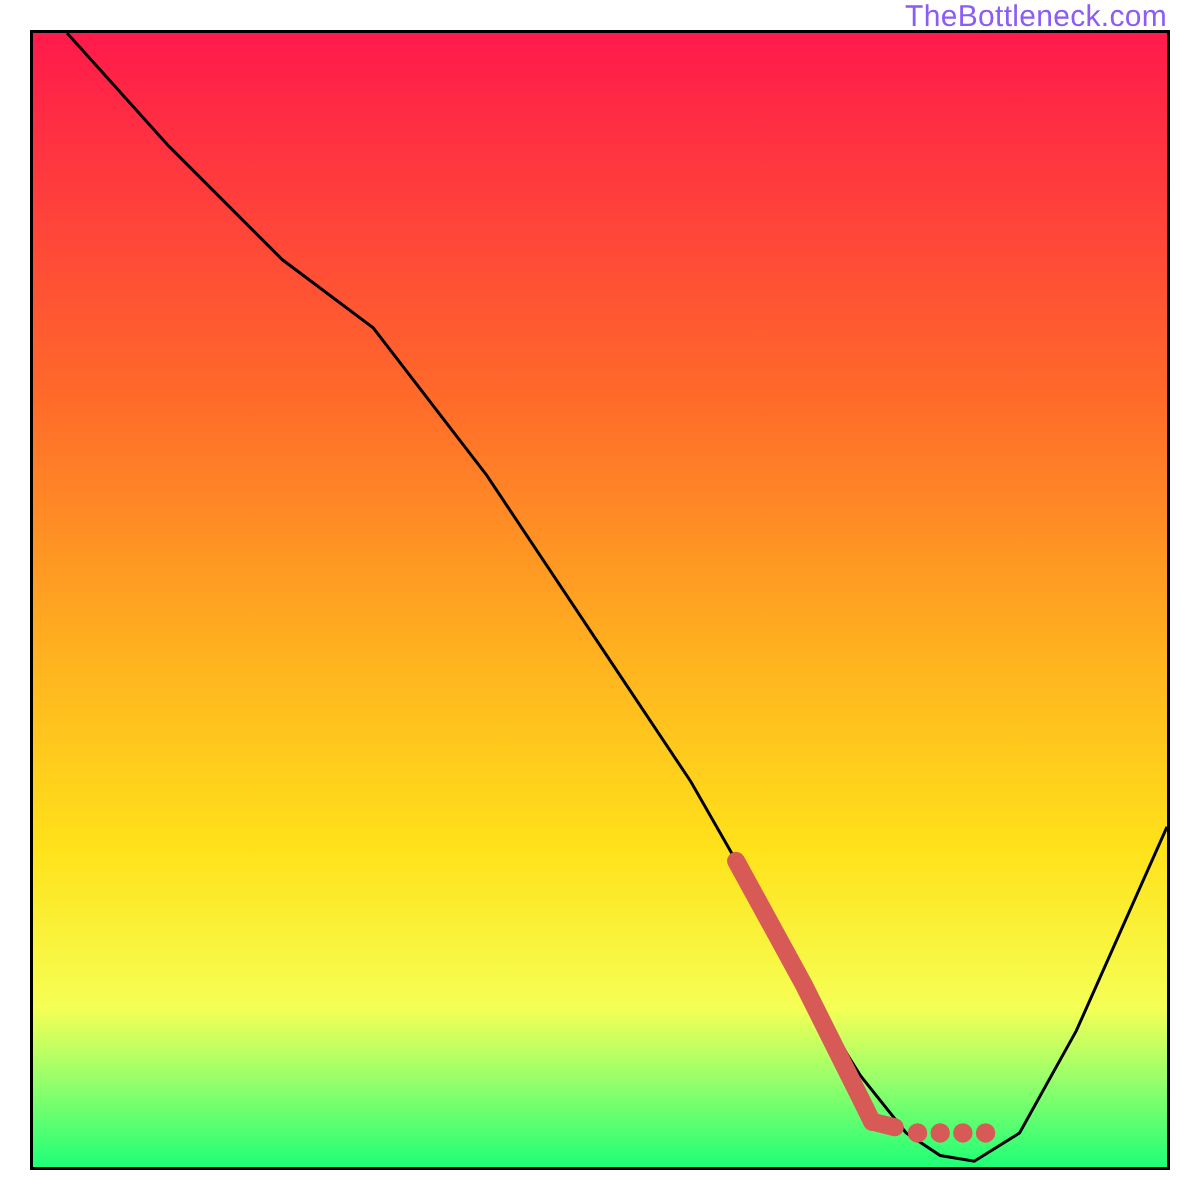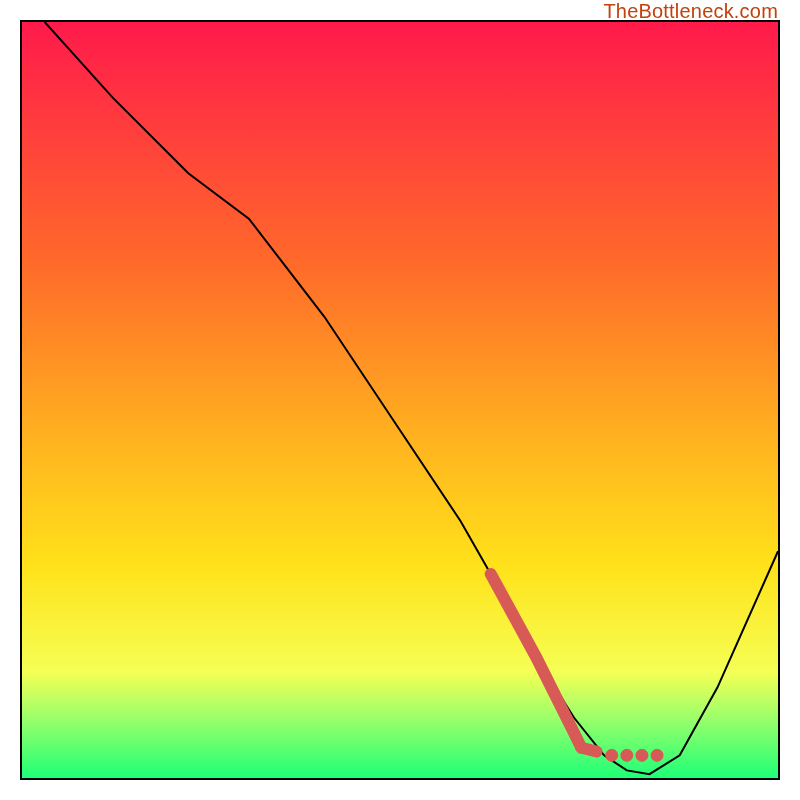--- a/index.html
+++ b/index.html
@@ -55,21 +55,21 @@
   .seg {
     stroke: var(--marker-color);
     stroke-width: 12;
     stroke-linecap: round;
   }
   .watermark {
     position: absolute;
     right: 22px;
     top: 0px;
     font-size: 20px;
-    color: #c2410c;
+    color: #8b5cf6;
     font-weight: 500;
     letter-spacing: 0.2px;
   }
 </style>
 </head>
 <body>
 
 <div class="outer">
   <div class="watermark">TheBottleneck.com</div>
   <div class="plot-frame" style="--c-top: #ff1a4b; --c-mid1: #ff6a2a; --c-mid2: #ffb21f; --c-mid3: #ffe21a; --c-band: #f5ff55; --c-bot2: #9cff6a; --c-bot: #1eff77;">

